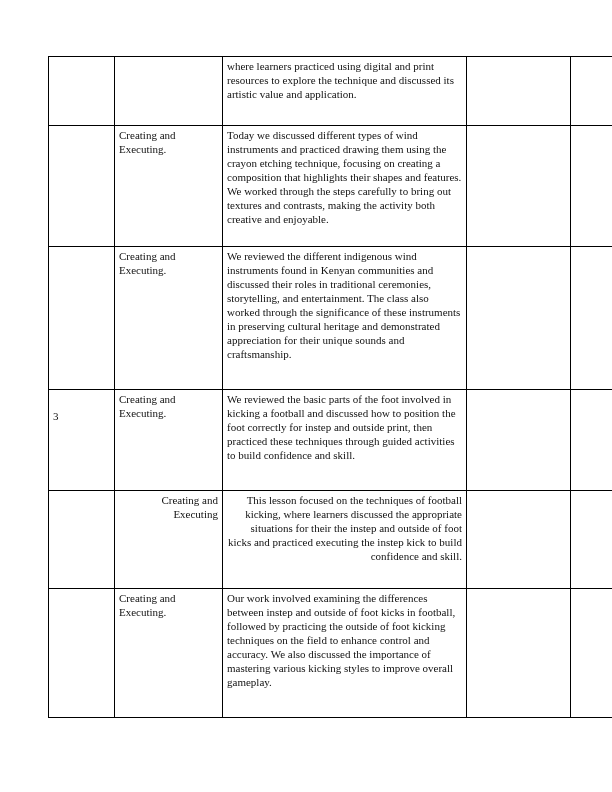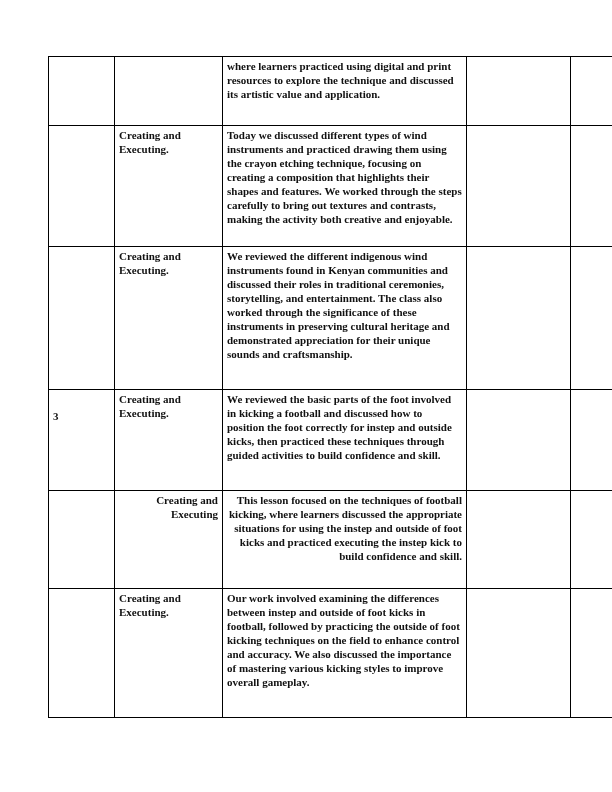--- a/index.html
+++ b/index.html
@@ -15,21 +15,20 @@
     table-layout: fixed;
     font-family: "Liberation Serif", "DejaVu Serif", serif;
     font-size: 11px;
     line-height: 14px;
     color: #111;
   }
   table.log td {
     border: 1.3px solid #000;
     vertical-align: top;
     padding: 2px 4px 3px 4px;
-    font-weight: bold;
   }
   td.c-week { width: 57px; }
   td.c-strand { width: 99px; margin-top: 16px; }
   td.c-desc { width: 235px; padding-left: 23px; padding-right: 4px; }
   td.c-a { width: 95px; }
   td.c-b { width: 58px; }
   td.c-week .wk { display: block; margin-top: 17px; }
   tr.r0 td { height: 63px; }
   tr.r1 td { height: 115px; }
   tr.r2 td { height: 137px; }
@@ -84,34 +83,34 @@
         <td class="c-b"><span></span></td>
       </tr>
       <tr class="r3">
         <td class="c-week">
             <span class="wk">3</span>
           </td>
         <td class="c-strand">
             <span class="cell-text">Creating and Executing.</span>
           </td>
         <td class="c-desc">
-            <span class="cell-text">We reviewed the basic parts of the foot involved in kicking a football and discussed how to position the foot correctly for instep and outside kicks, then practiced these techniques through guided activities to build confidence and skill.</span>
+            <span class="cell-text">We reviewed the basic parts of the foot involved in kicking a football and discussed how to position the foot correctly for instep and outside print, then practiced these techniques through guided activities to build confidence and skill.</span>
           </td>
         <td class="c-a"><span></span></td>
         <td class="c-b"><span></span></td>
       </tr>
       <tr class="r4">
         <td class="c-week">
             <span class="wk"></span>
           </td>
         <td class="c-strand">
             <span class="cell-text">Creating and Executing</span>
           </td>
         <td class="c-desc">
-            <span class="cell-text">This lesson focused on the techniques of football kicking, where learners discussed the appropriate situations for using the instep and outside of foot kicks and practiced executing the instep kick to build confidence and skill.</span>
+            <span class="cell-text">This lesson focused on the techniques of football kicking, where learners discussed the appropriate situations for their the instep and outside of foot kicks and practiced executing the instep kick to build confidence and skill.</span>
           </td>
         <td class="c-a"><span></span></td>
         <td class="c-b"><span></span></td>
       </tr>
       <tr class="r5">
         <td class="c-week">
             <span class="wk"></span>
           </td>
         <td class="c-strand">
             <span class="cell-text">Creating and Executing.</span>

